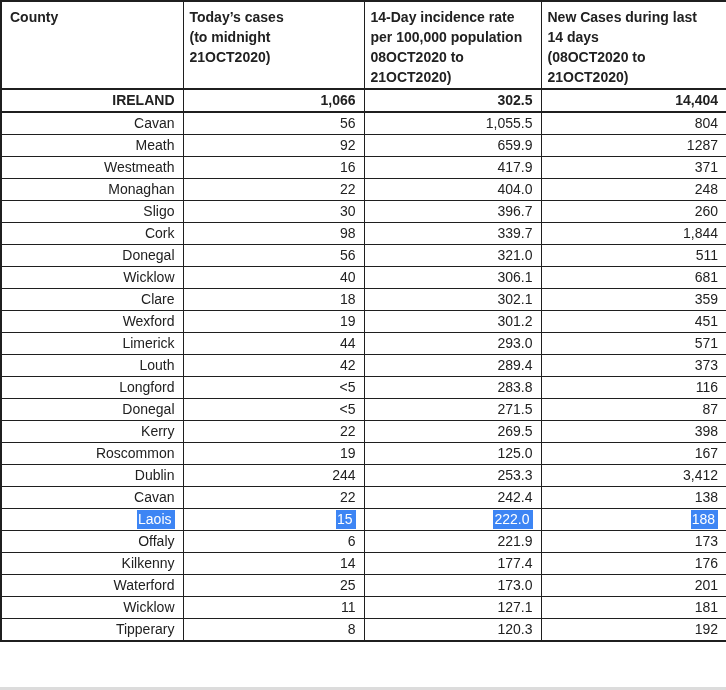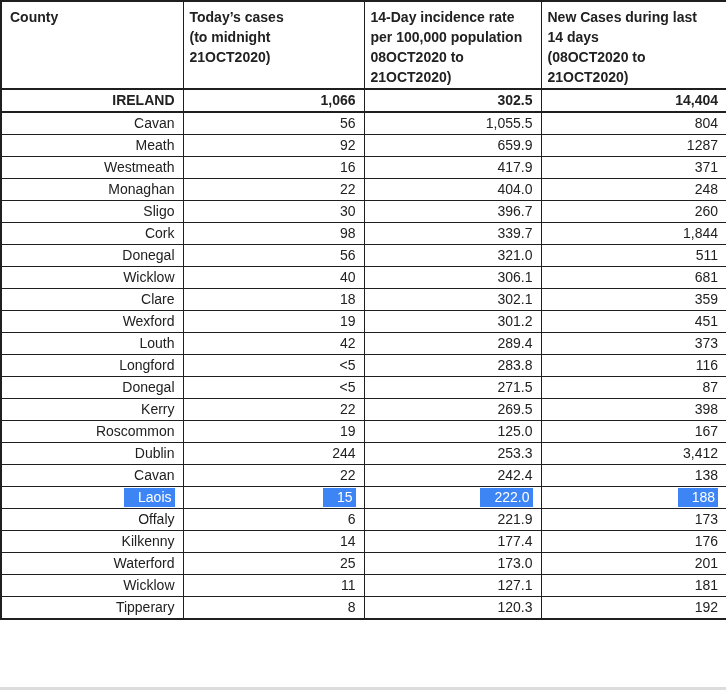--- a/index.html
+++ b/index.html
@@ -47,21 +47,21 @@
   }
   td.name { text-align: right; }
   td.num  { text-align: right; }
   tr.total-row td {
     font-weight: bold;
     border-bottom: 2px solid var(--border);
   }
   tr.highlight-row .sel {
     background: var(--sel);
     color: #ffffff;
-    padding: 1px 3px 2px 14px;
+    padding: 1px 3px 2px 1px;
     margin-left: 40px;
   }
   .bottom-strip {
     position: absolute;
     left: 0; bottom: 0;
     width: 726px; height: 3px;
     background: #dcdcdc;
   }
 </style>
 </head>
@@ -151,20 +151,26 @@
       <td class="num">302.1</td>
       <td class="num">359</td>
     </tr>
     <tr>
       <td class="name">Wexford</td>
       <td class="num">19</td>
       <td class="num">301.2</td>
       <td class="num">451</td>
     </tr>
     <tr>
+      <td class="name">Limerick</td>
+      <td class="num">44</td>
+      <td class="num">293.0</td>
+      <td class="num">571</td>
+    </tr>
+    <tr>
       <td class="name">Louth</td>
       <td class="num">42</td>
       <td class="num">289.4</td>
       <td class="num">373</td>
     </tr>
     <tr>
       <td class="name">Longford</td>
       <td class="num">&lt;5</td>
       <td class="num">283.8</td>
       <td class="num">116</td>

